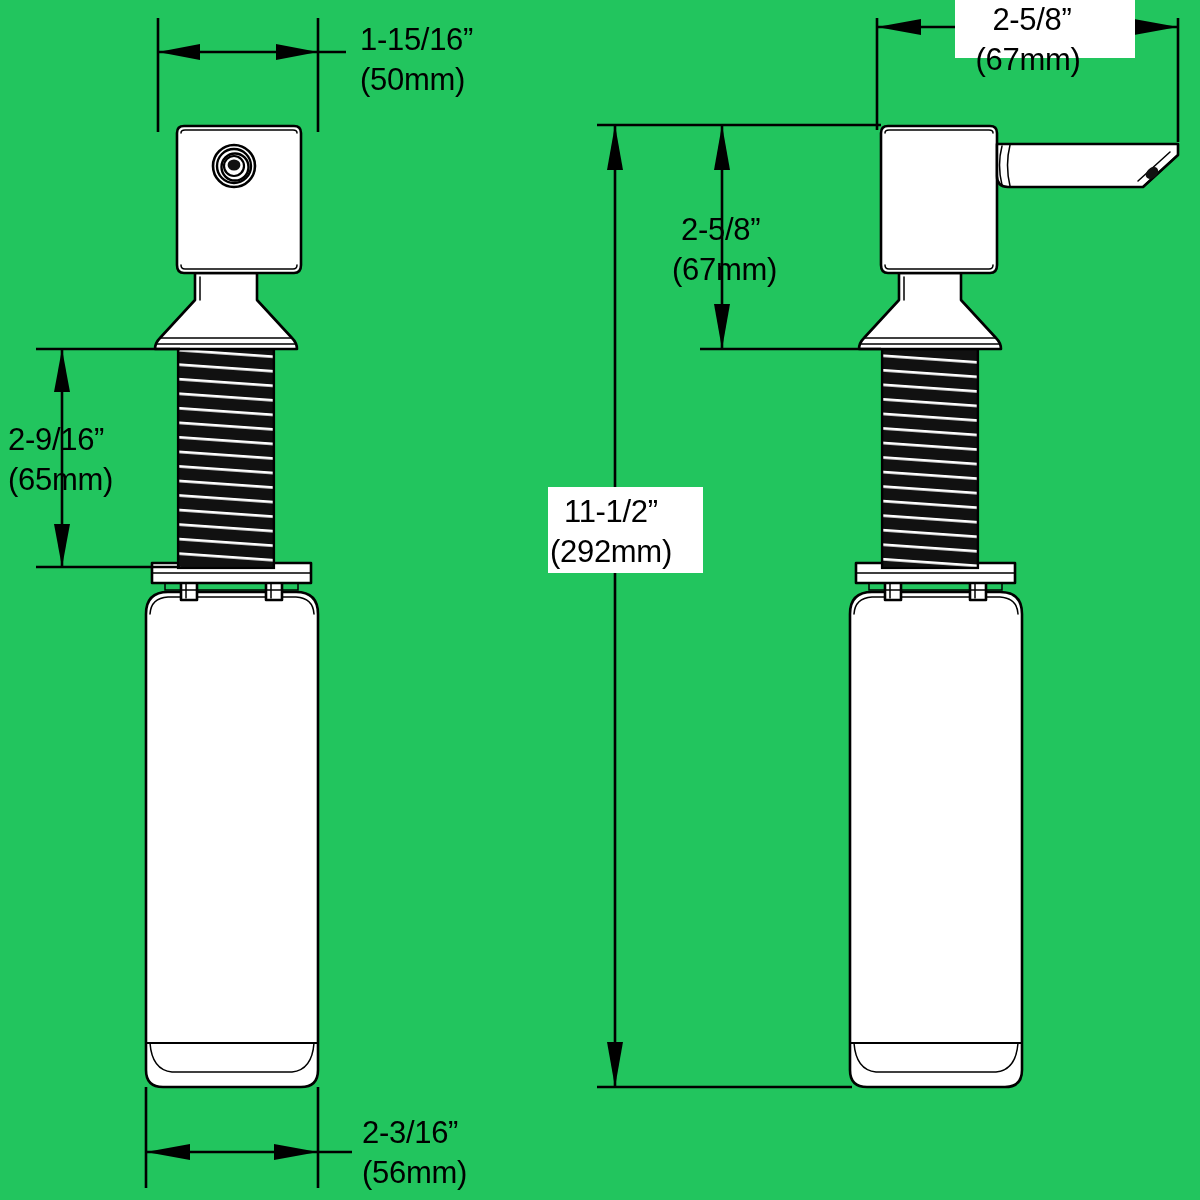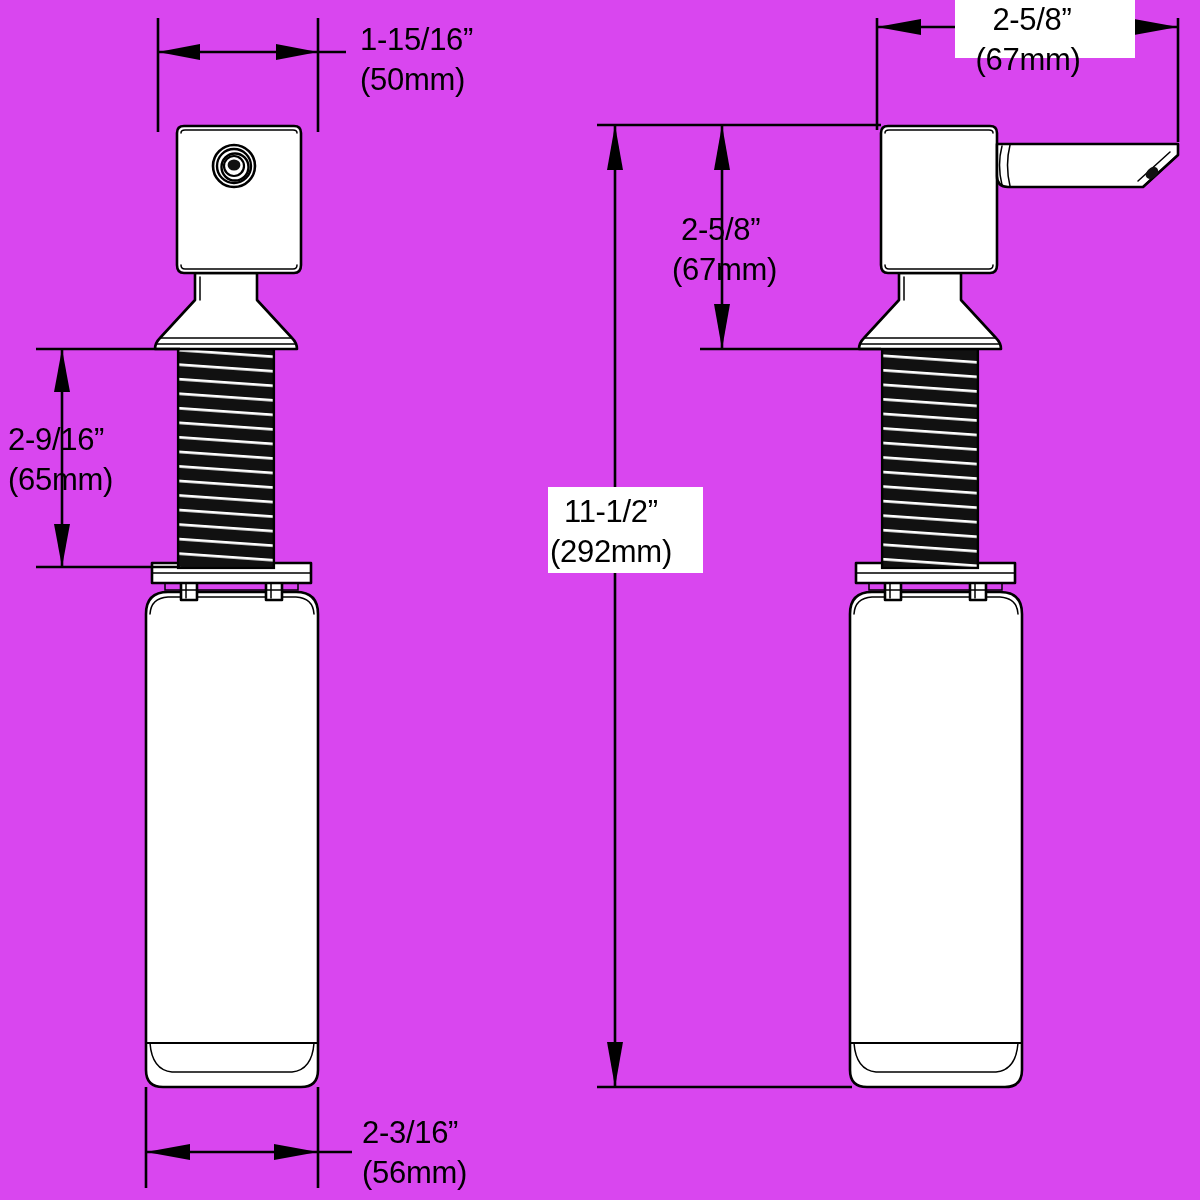--- a/index.html
+++ b/index.html
@@ -11,21 +11,21 @@
   body {
     width: 1200px;
     height: 1200px;
     font-family: "Liberation Sans", sans-serif;
     overflow: hidden;
   }
   #drawing-root {
     position: relative;
     width: 1200px;
     height: 1200px;
-    background: #d946ef;
+    background: #22c55e;
   }
   #drawing-svg {
     position: absolute;
     top: 0;
     left: 0;
     width: 1200px;
     height: 1200px;
     display: block;
   }
   .dim-text {

